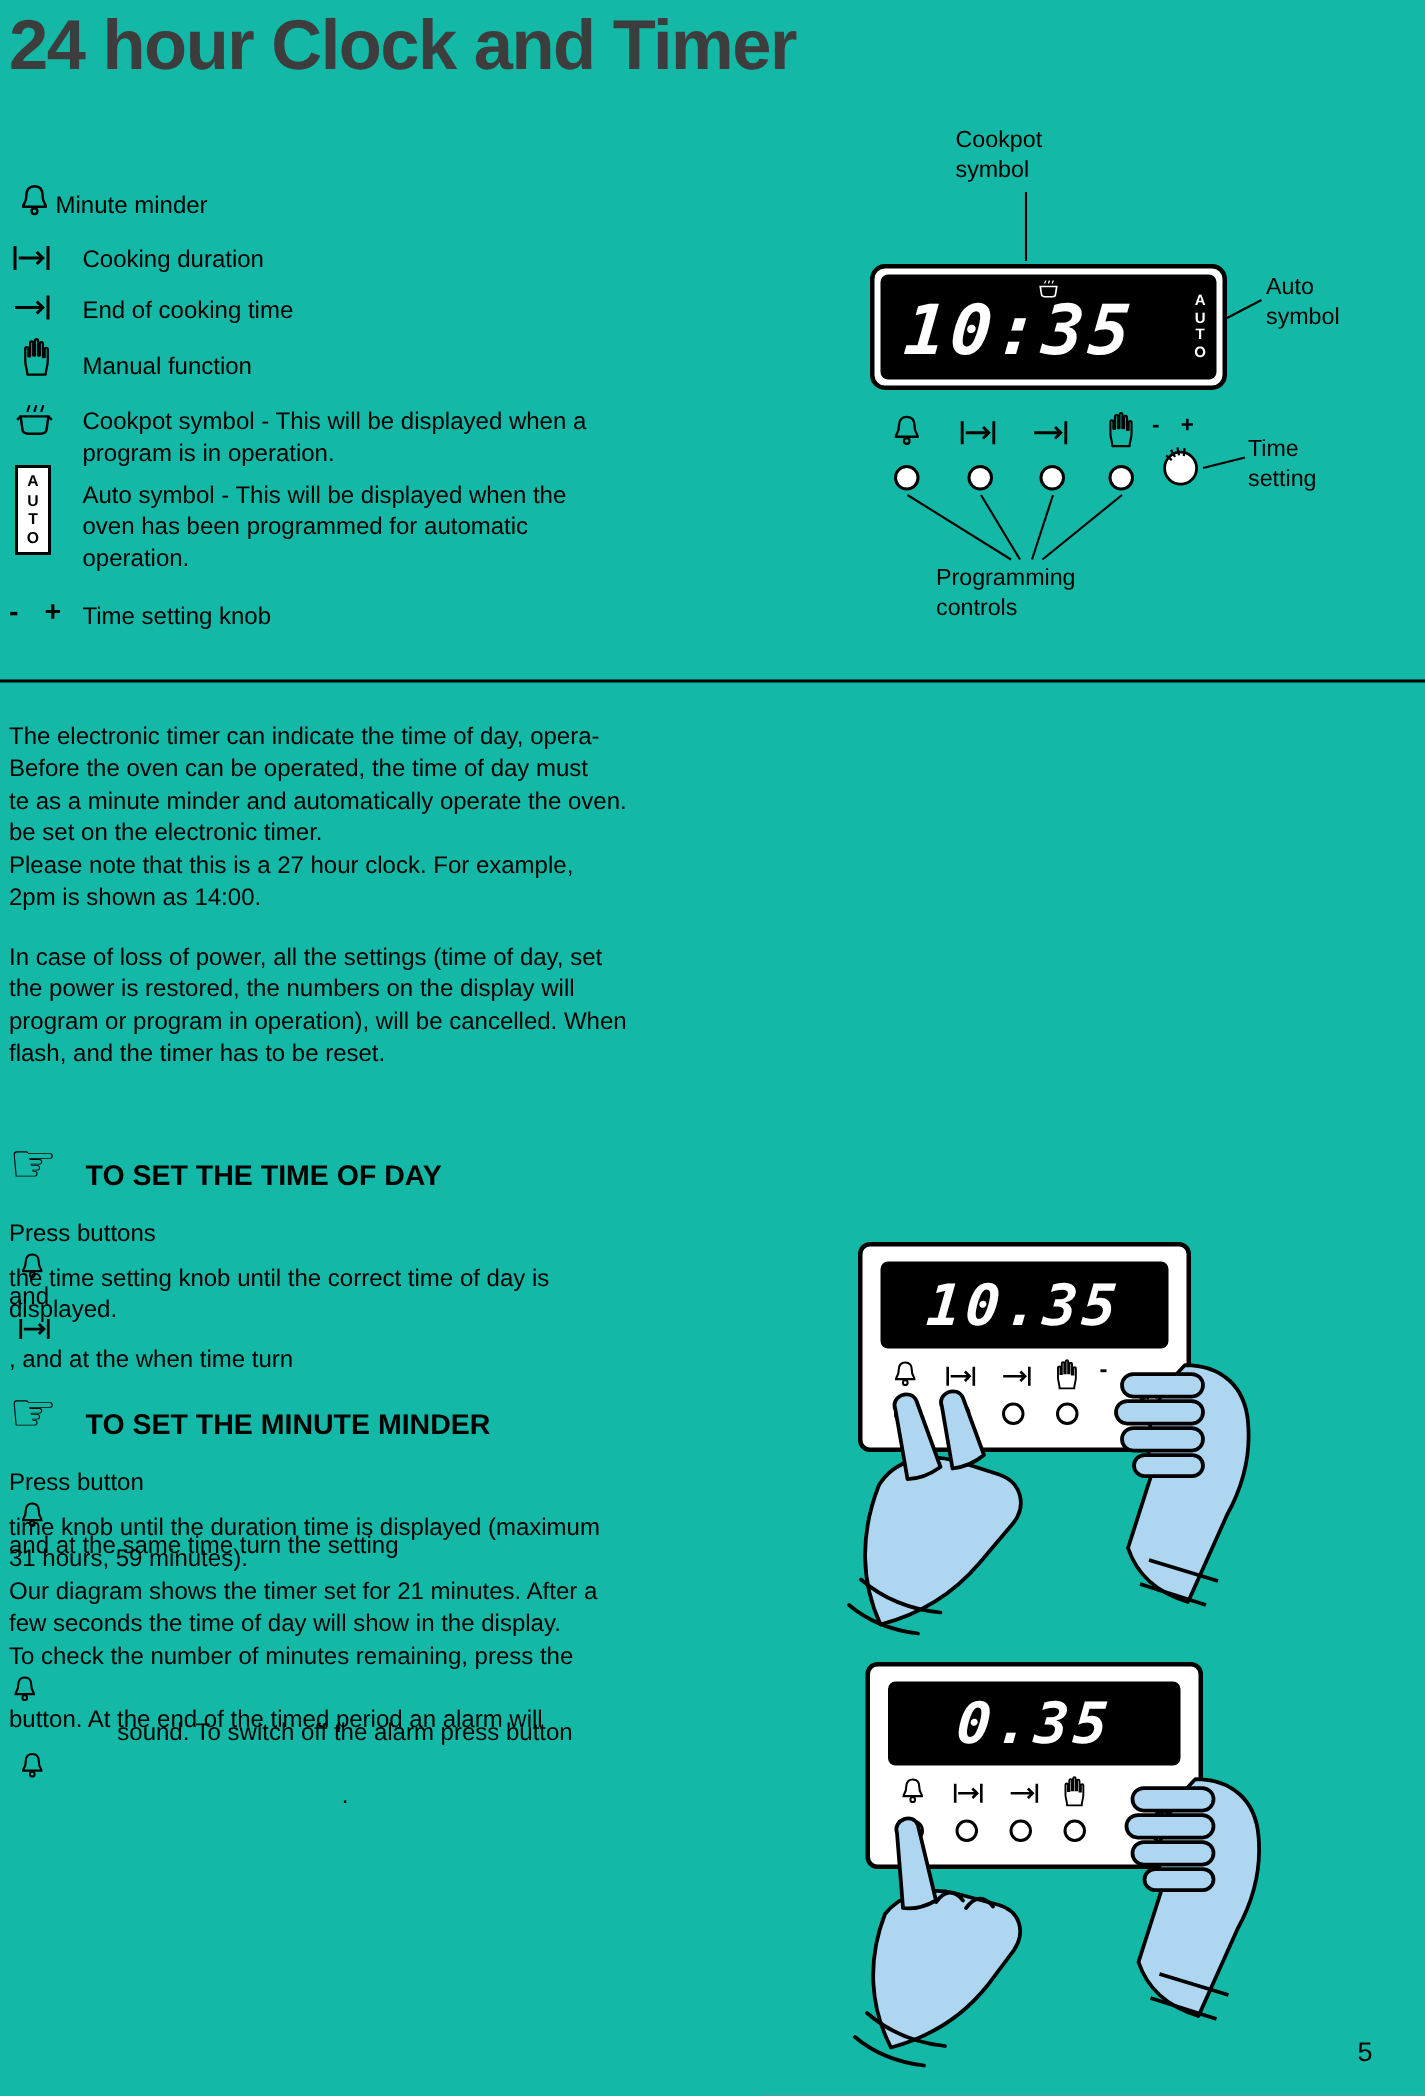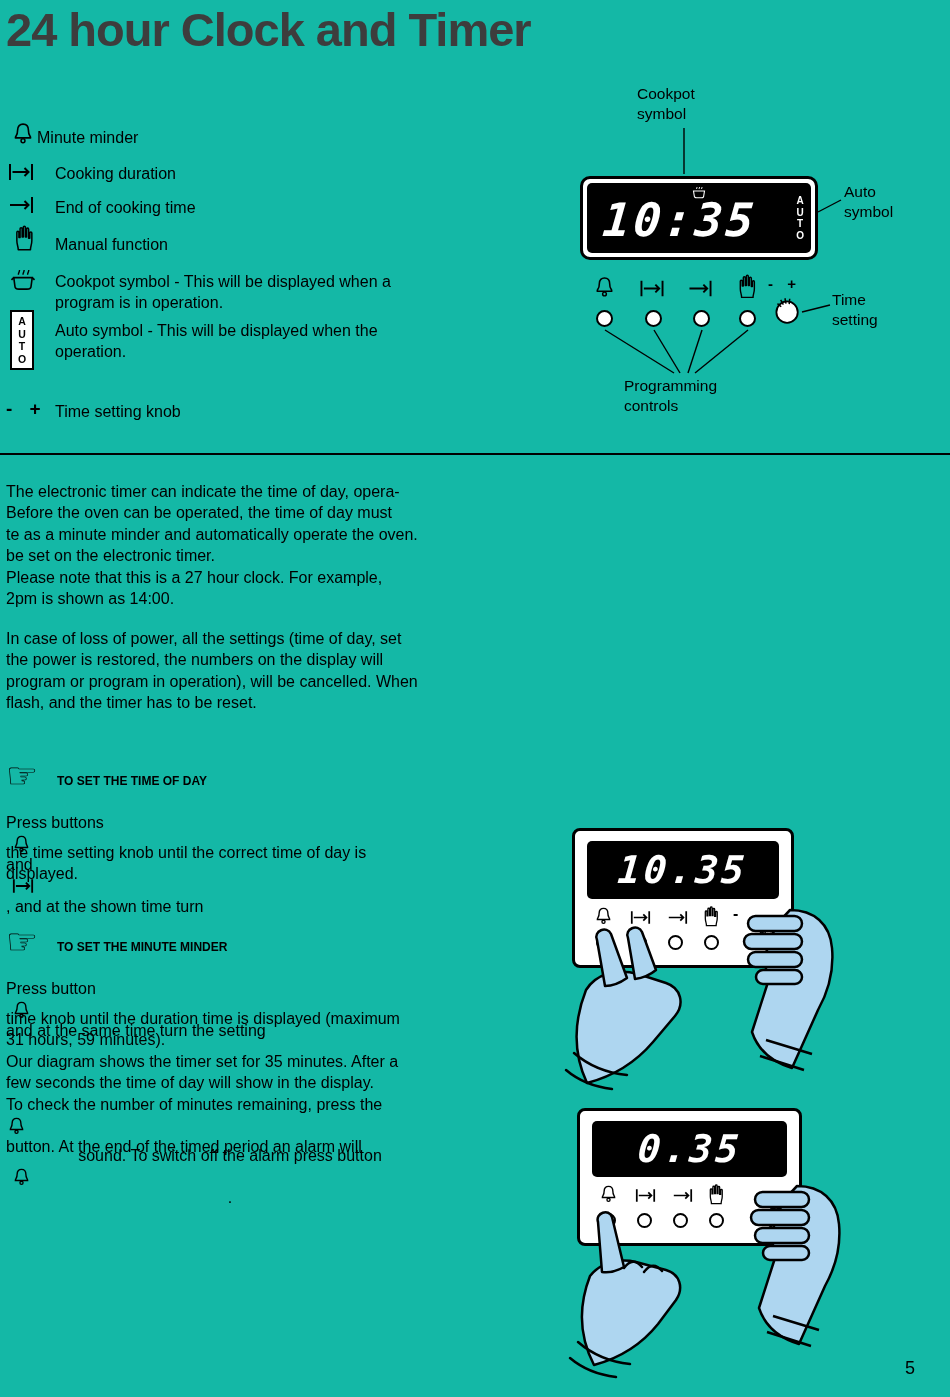--- a/index.html
+++ b/index.html
@@ -5,21 +5,21 @@
   * { margin:0; padding:0; box-sizing:border-box; }
   html,body { background:#888; }
   body { font-family:"Liberation Sans", sans-serif; color:#000; }
   .page { position:relative; width:950px; height:1397px; background:#14b8a6; margin:0 auto; overflow:hidden; }
   .abs { position:absolute; }
   .title { font-size:47px; font-weight:bold; color:#3d3d3d; letter-spacing:-1px; }
   .label { font-size:16px; line-height:21px; }
   .lines span { display:block; }
   .para { font-size:16px; line-height:21.4px; }
   .para span { display:block; }
-  .h-label { font-size:12px; font-weight:bold; }
+  .h-label { font-size:19px; font-weight:bold; }
   .small-label { font-size:15.5px; line-height:20px; }
   .center { }
   .bold { font-weight:bold; }
   .ptr { font-size:36px; line-height:1; }
   .auto-box { width:24px; border:2px solid #000; display:flex; flex-direction:column; align-items:center; padding:3px 0; background:#fff; }
   .auto-box span { font-size:10.5px; font-weight:bold; line-height:12.5px; display:block; }
   .panel { position:absolute; border:3px solid #000; border-radius:10px; background:#fff; }
   .displayA { position:absolute; background:#000; border-radius:5px; }
   .seg { font-family:"DejaVu Sans Mono", monospace; font-weight:bold; font-style:italic; color:#fff; letter-spacing:3px; transform:skewX(-5deg); display:inline-block; }
   .circle { position:absolute; width:17px; height:17px; border:2px solid #000; border-radius:50%; background:#fff; }
@@ -83,20 +83,21 @@
   </div>
 
   <div class="abs auto-box" style="left:10px; top:310px;">
     <span>A</span>
     <span>U</span>
     <span>T</span>
     <span>O</span>
   </div>
   <div class="abs label lines" style="left:55px; top:320px; width:395px; text-align:justify;">
     <span>Auto symbol - This will be displayed when the</span>
+    <span>oven has been programmed for automatic</span>
     <span>operation.</span>
   </div>
 
   <span class="abs bold" style="left:6px; top:398px; font-size:19px; letter-spacing:6px;">- +</span>
   <span class="abs label" style="left:55px; top:401px;">Time setting knob</span>
 
   <div class="abs" style="left:552px; top:78px; width:398px; height:368px;">
 
     <svg class="abs" style="left:0; top:0;" width="398" height="368">
       <g stroke="#000" stroke-width="1.4" fill="none">
@@ -213,21 +214,21 @@
             <path d="M5 16.5 C5 14 7 14.8 7 9.5 C7 5.5 9.2 3.8 12 3.8 C14.8 3.8 17 5.5 17 9.5 C17 14.8 19 14 19 16.5 Z" fill="none" stroke="#000" stroke-width="1.6" stroke-linejoin="round"></path>
             <circle cx="12" cy="19.2" r="1.8" fill="none" stroke="#000" stroke-width="1.5"></circle>
           </svg>
       </span>
       <span class="seg-txt">and</span>
       <span class="inline-ic" style="margin-right:1px;">
         <svg width="24" height="20" viewBox="0 0 28 24">
             <path d="M3 4 V20 M25 4 V20 M5.5 12 H21 M17.5 8 L21.5 12 L17.5 16" fill="none" stroke="#000" stroke-width="2.2"></path>
           </svg>
       </span>
-      <span class="seg-txt">, and at the shown time turn</span>
+      <span class="seg-txt">, and at the when time turn</span>
     </span>
     <span>the time setting knob until the correct time of day is</span>
     <span>displayed.</span>
   </div>
 
   <div class="abs" style="left:552px; top:818px; width:330px; height:278px;">
     <div class="panel" style="left:20px; top:10px; width:222px; height:140px; border-radius:8px;">
       <div class="displayA" style="left:12px; top:10px; width:192px; height:58px; display:flex; align-items:center; justify-content:center;">
         <span class="seg" style="font-size:38px;">10.35</span>
       </div>
@@ -293,21 +294,21 @@
       <span class="inline-ic">
         <svg width="21" height="21" viewBox="0 0 24 24">
             <path d="M5 16.5 C5 14 7 14.8 7 9.5 C7 5.5 9.2 3.8 12 3.8 C14.8 3.8 17 5.5 17 9.5 C17 14.8 19 14 19 16.5 Z" fill="none" stroke="#000" stroke-width="1.6"></path>
             <circle cx="12" cy="19.2" r="1.8" fill="none" stroke="#000" stroke-width="1.5"></circle>
           </svg>
       </span>
       <span class="seg-txt">and at the same time turn the setting</span>
     </span>
     <span>time knob until the duration time is displayed (maximum</span>
     <span>31 hours, 59 minutes).</span>
-    <span>Our diagram shows the timer set for 35 minutes. After a</span>
+    <span>Our diagram shows the timer set for 21 minutes. After a</span>
     <span>few seconds the time of day will show in the display.</span>
     <span>To check the number of minutes remaining, press the</span>
     <span class="icon-line" style="height:30px;">
       <span class="inline-ic" style="margin-left:0;">
         <svg width="21" height="21" viewBox="0 0 24 24">
             <path d="M5 16.5 C5 14 7 14.8 7 9.5 C7 5.5 9.2 3.8 12 3.8 C14.8 3.8 17 5.5 17 9.5 C17 14.8 19 14 19 16.5 Z" fill="none" stroke="#000" stroke-width="1.6"></path>
             <circle cx="12" cy="19.2" r="1.8" fill="none" stroke="#000" stroke-width="1.5"></circle>
           </svg>
       </span>
       <span class="seg-txt">button. At the end of the timed period an alarm will</span>

